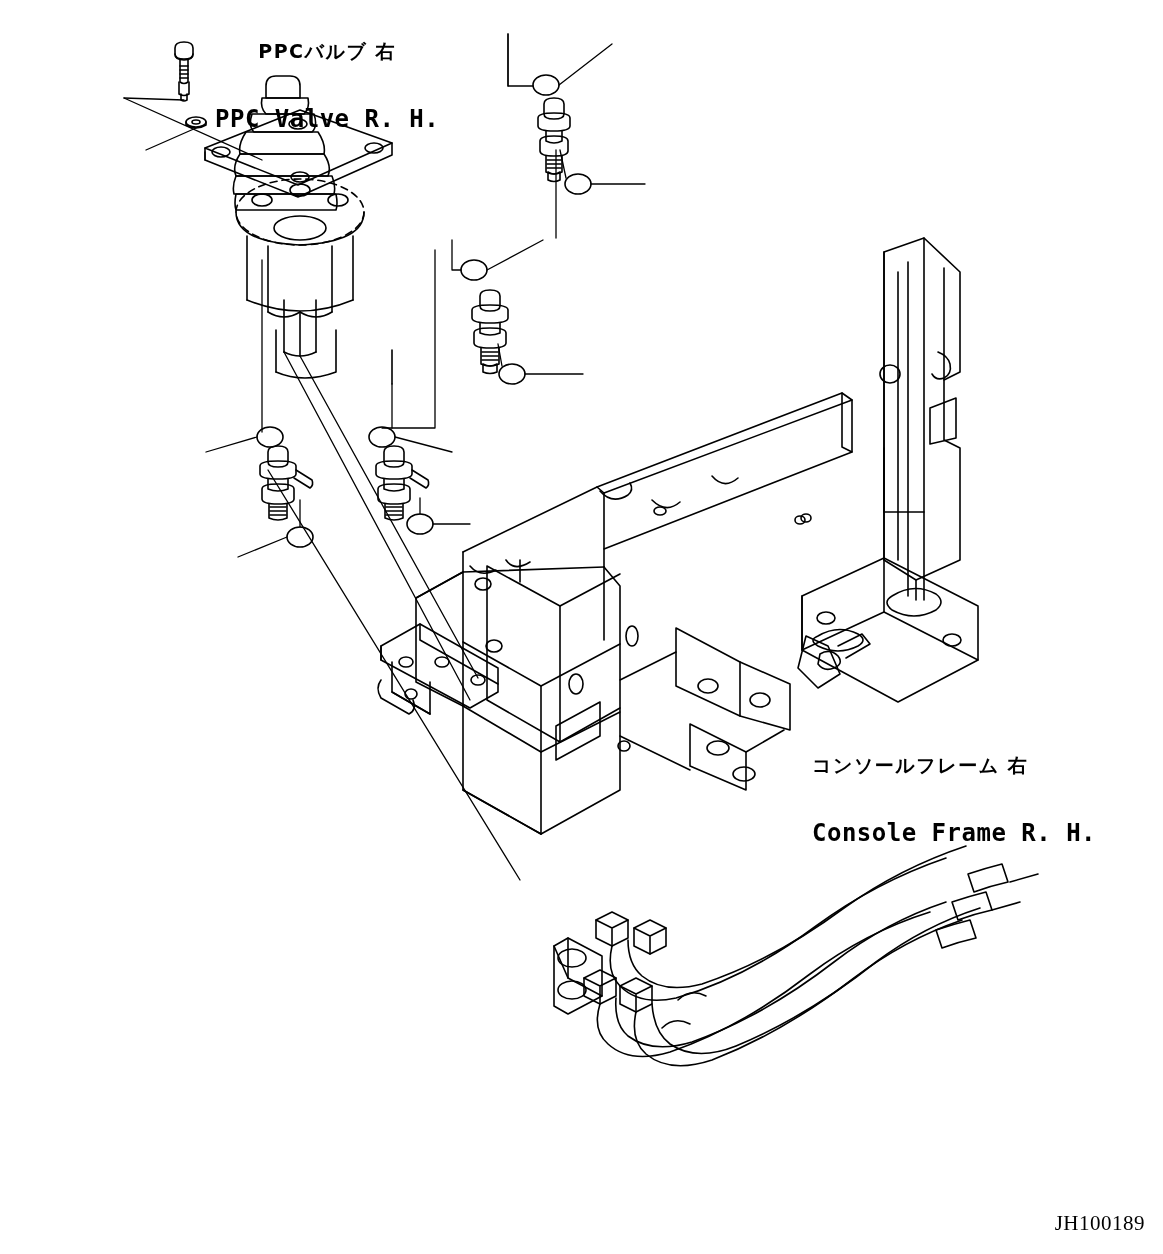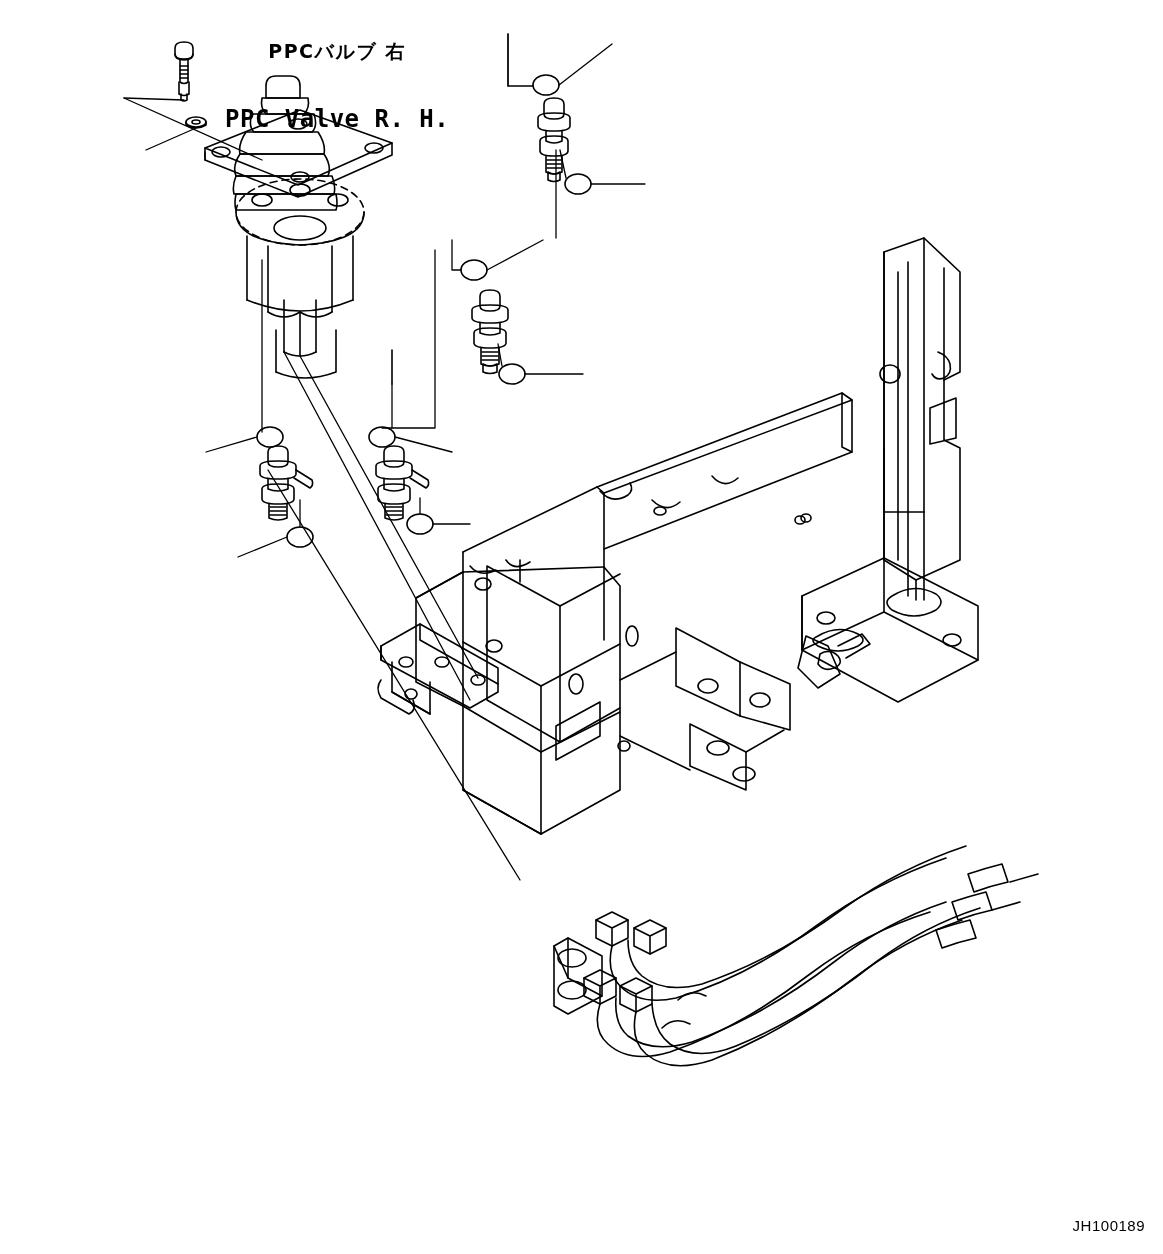--- a/index.html
+++ b/index.html
@@ -40,31 +40,30 @@
   .lbl-en {
     font-family: "DejaVu Sans Mono", monospace;
     font-size: 24px;
     letter-spacing: 0.5px;
     font-weight: bold;
   }
   #ppc-label {
     left: 215px;
     top: 0px;
     text-align: center;
-    margin-left: 10px;
   }
   #console-label {
     left: 812px;
     top: 714px;
   }
   #drawing-code {
     right: 18px;
     bottom: 18px;
-    font-family: Liberation Sans, sans-serif;
-    font-size: 15px;
+    font-family: Liberation Serif, serif;
+    font-size: 21px;
     letter-spacing: 0.5px;
     margin-top: 17px;
   }
 </style>
 </head>
 <body>
 
 <div id="diagram-root">
 
   <svg class="layer" viewBox="0 0 1163 1254" xmlns="http://www.w3.org/2000/svg">
@@ -351,16 +350,20 @@
       </g>
 
     </g>
   </svg>
 
   <div class="lbl" id="ppc-label">
     <div class="lbl-jp">PPCバルブ 右</div>
     <div class="lbl-en">PPC Valve R. H.</div>
   </div>
 
+  <div class="lbl" id="console-label">
+    <div class="lbl-jp">コンソールフレーム 右</div>
+    <div class="lbl-en">Console Frame R. H.</div>
+  </div>
 
   <div class="lbl" id="drawing-code">JH100189</div>
 
 </div>
 
 </body></html>

